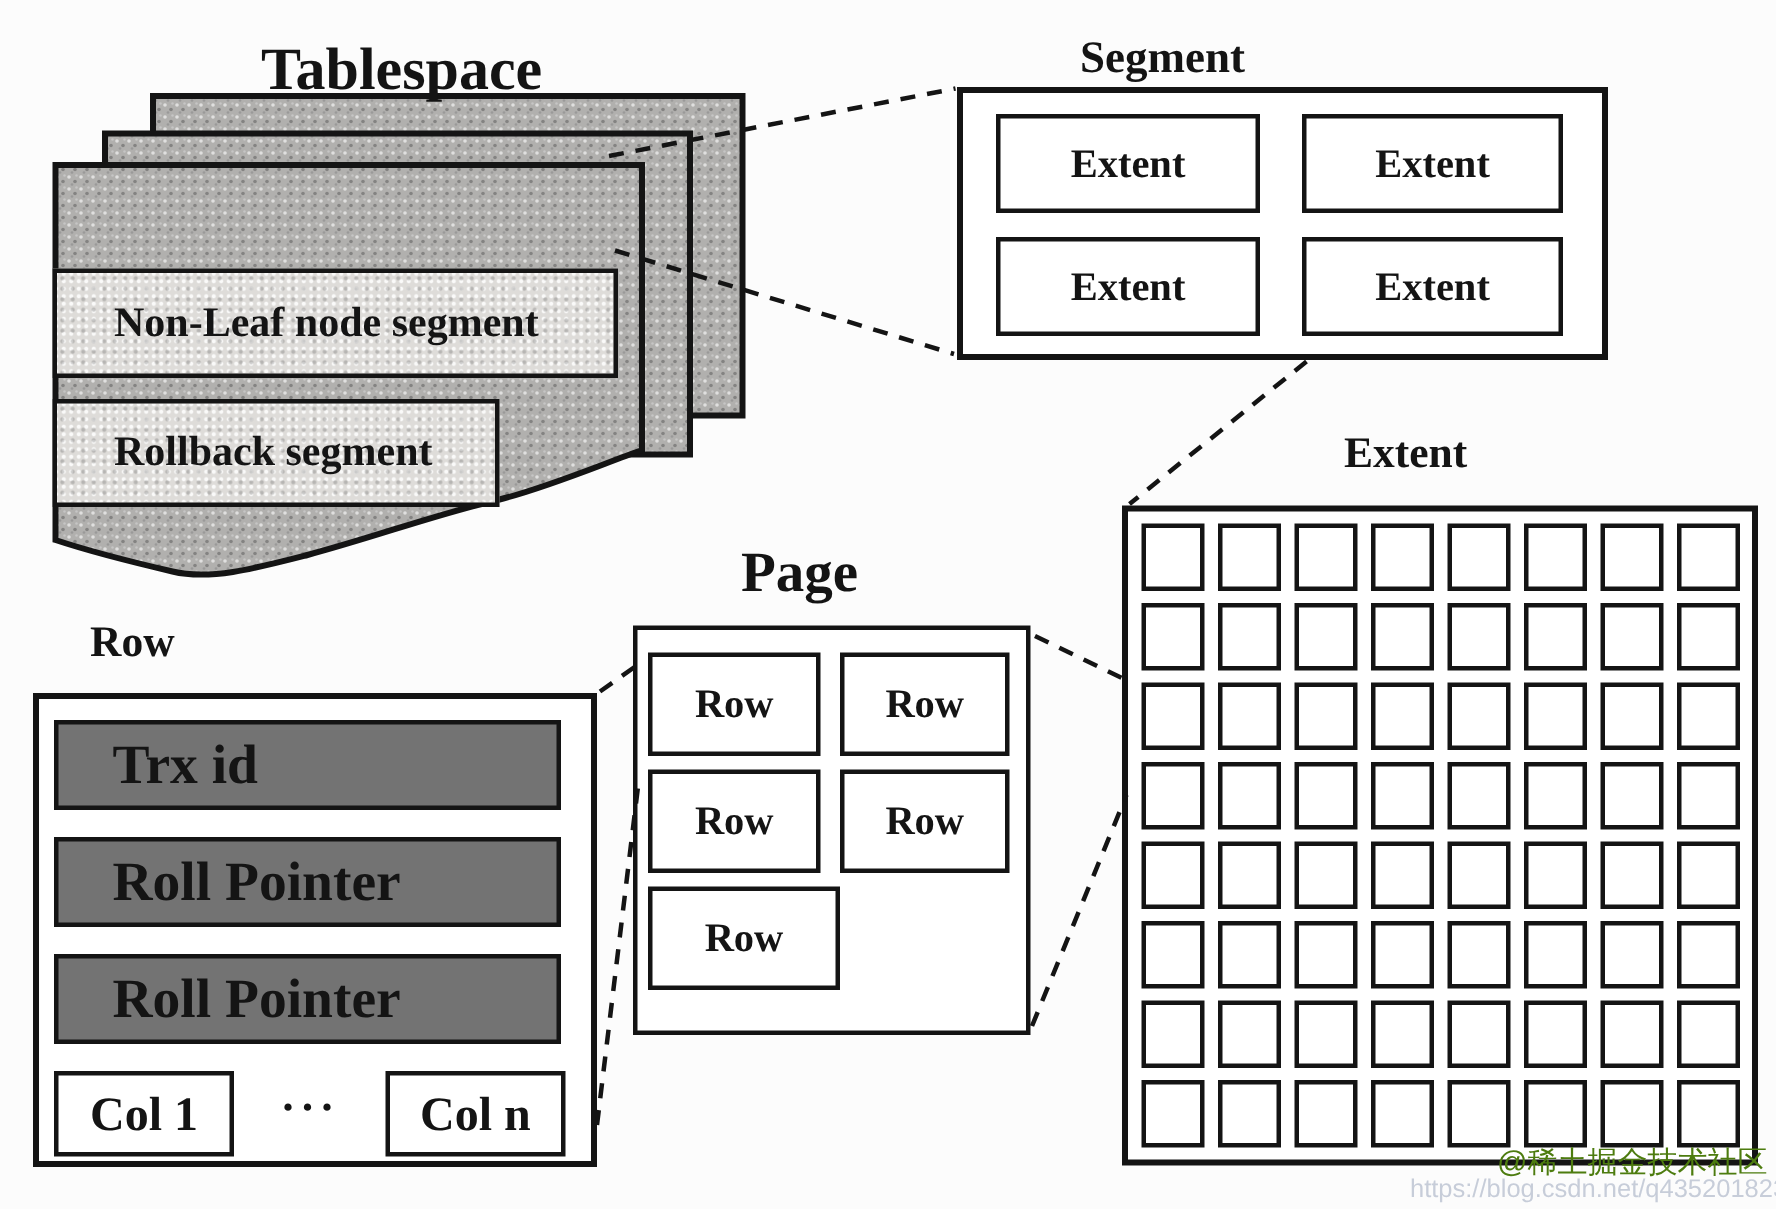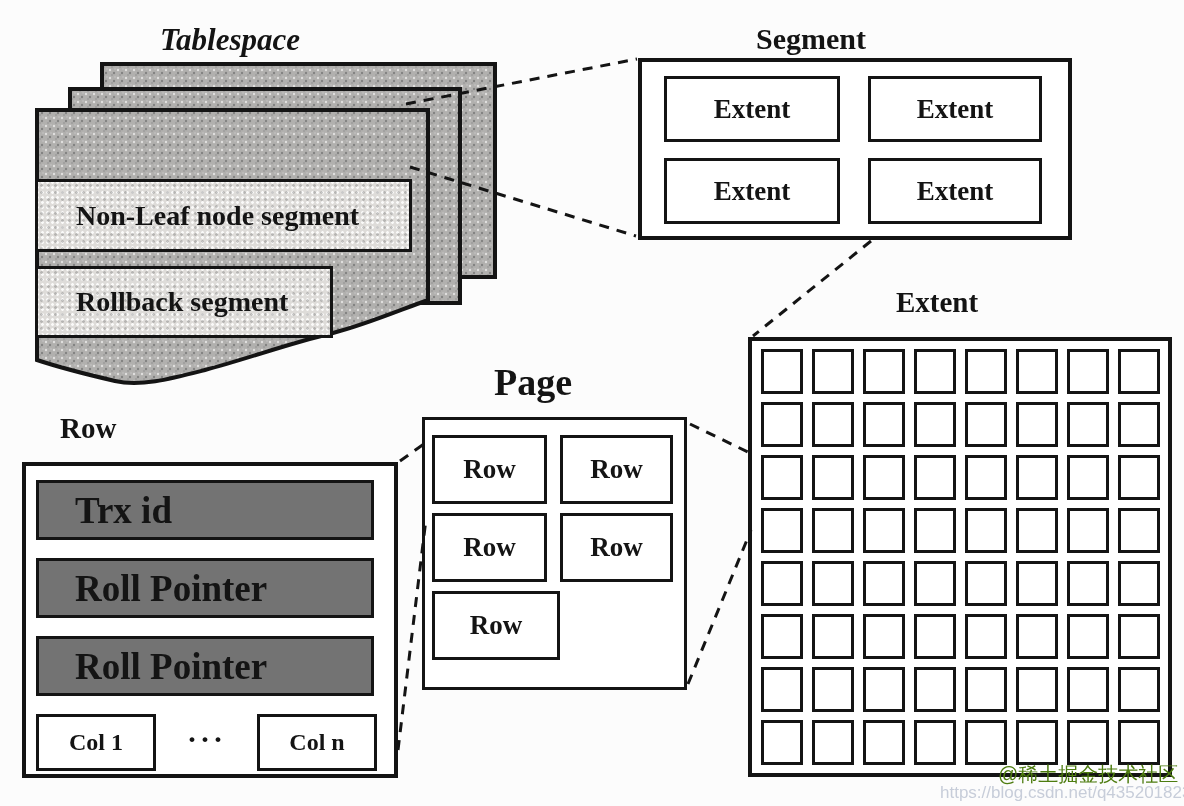--- a/index.html
+++ b/index.html
@@ -3,22 +3,22 @@
 <meta charset="utf-8">
 <style>
   html,body{margin:0;padding:0;background:#ffffff;}
   #canvas{
     position:relative;width:1184px;height:806px;overflow:hidden;
     background:#fcfcfc;
     font-family:"Liberation Serif","DejaVu Serif",serif;
     color:#141414;
   }
   .title{position:absolute;font-weight:bold;color:#141414;white-space:nowrap;}
-  #t-tablespace{left:160px;top:22px;font-size:31px;font-style:italic;}
-  #t-segment{left:756px;top:22px;font-size:30px;}
+  #t-tablespace{left:174px;top:22px;font-size:40px;}
+  #t-segment{left:720px;top:22px;font-size:30px;}
   #t-extent{left:896px;top:286px;font-size:29px;}
   #t-page{left:494px;top:360px;font-size:38px;}
   #t-row{left:60px;top:412px;font-size:29px;}
 
   
   #stack-svg{position:absolute;left:28px;top:52px;}
   .ts-bar{
     position:absolute;border:3px solid #141414;
     background-color:#dedcd9;
     background-image:
@@ -78,21 +78,21 @@
   }
   .field-bar{
     border:3px solid #141414;background:#737373;box-sizing:border-box;
     width:338px;height:60px;display:flex;align-items:center;padding-left:36px;
     font-size:37px;font-weight:bold;margin-bottom:18px;
   }
   .col-row{display:flex;align-items:center;justify-content:space-between;width:341px;}
   .col-box{
     border:3px solid #141414;background:#fff;box-sizing:border-box;
     width:120px;height:57px;display:flex;align-items:center;justify-content:center;
-    font-size:24px;font-weight:bold;
+    font-size:32px;font-weight:bold;
   }
   .col-dots{font-size:30px;font-weight:bold;letter-spacing:3px;line-height:1;padding-bottom:8px;}
 
   
   #connector-svg{position:absolute;left:0;top:0;pointer-events:none;z-index:5;}
   #wm-community{
     position:absolute;left:998px;top:761px;z-index:10;
     font-family:"Liberation Sans","DejaVu Sans",sans-serif;
     font-size:20px;color:#4d7c0f;white-space:nowrap;
   }

